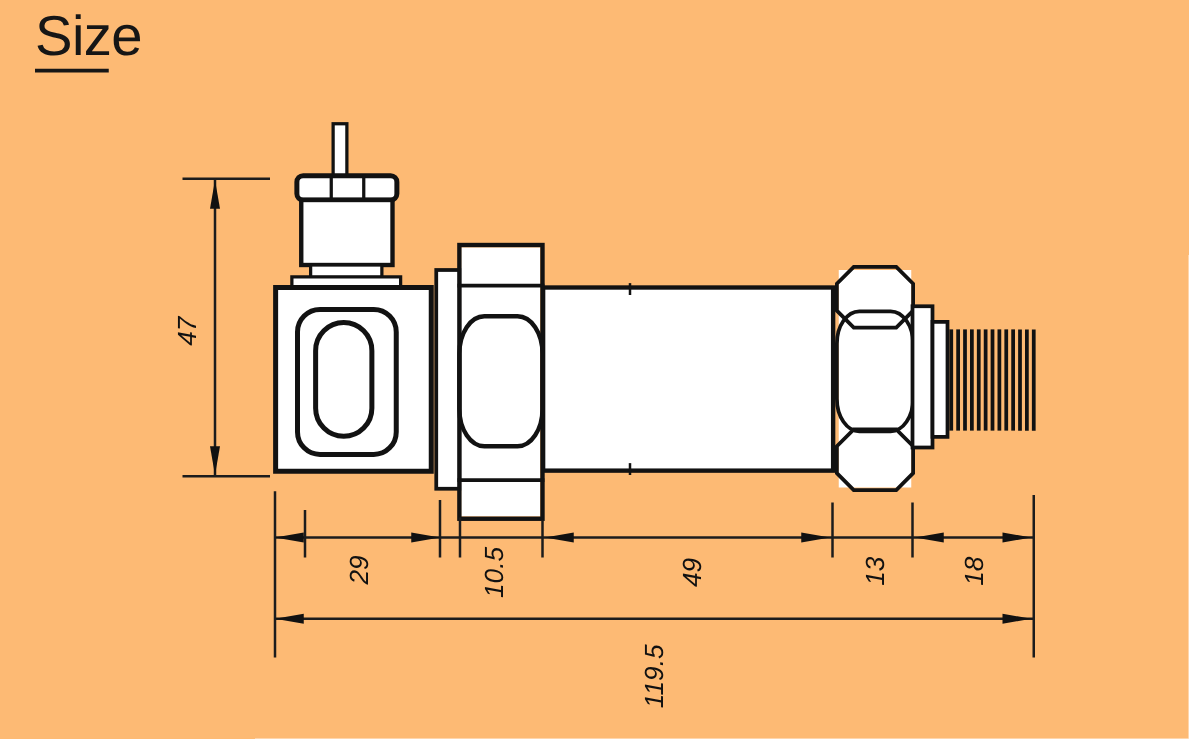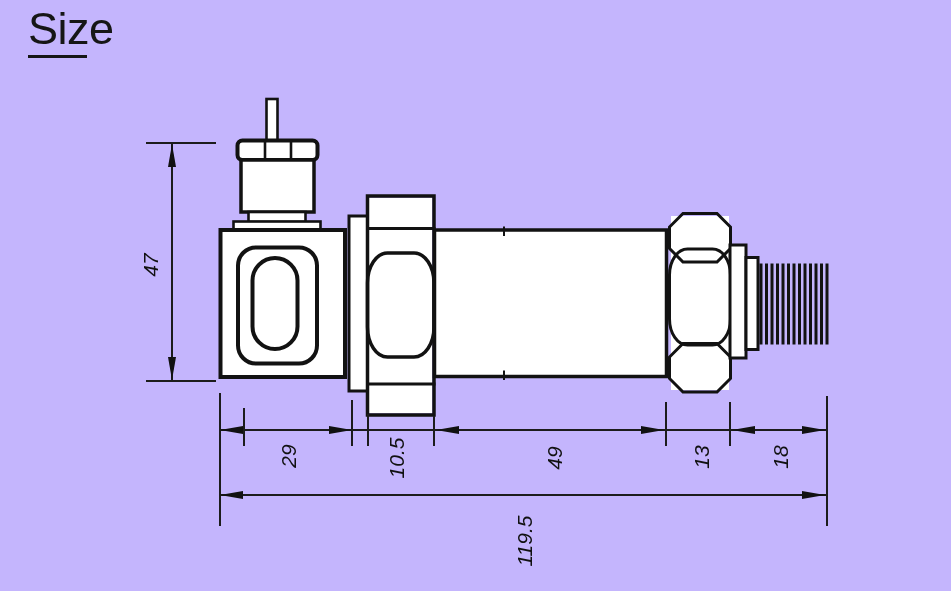--- a/index.html
+++ b/index.html
@@ -5,21 +5,21 @@
   html, body {
     margin: 0;
     padding: 0;
     background: #ffffff;
     font-family: "Liberation Sans", sans-serif;
   }
   .stage {
     position: relative;
     width: 951px;
     height: 591px;
-    background: #c4b5fd;
+    background: #fdba74;
     overflow: hidden;
   }
   .title-wrap {
     position: absolute;
     left: 28px;
     top: 0px;
   }
   .title-wrap h1 {
     margin: 0;
     font-family: "Liberation Sans", sans-serif;

